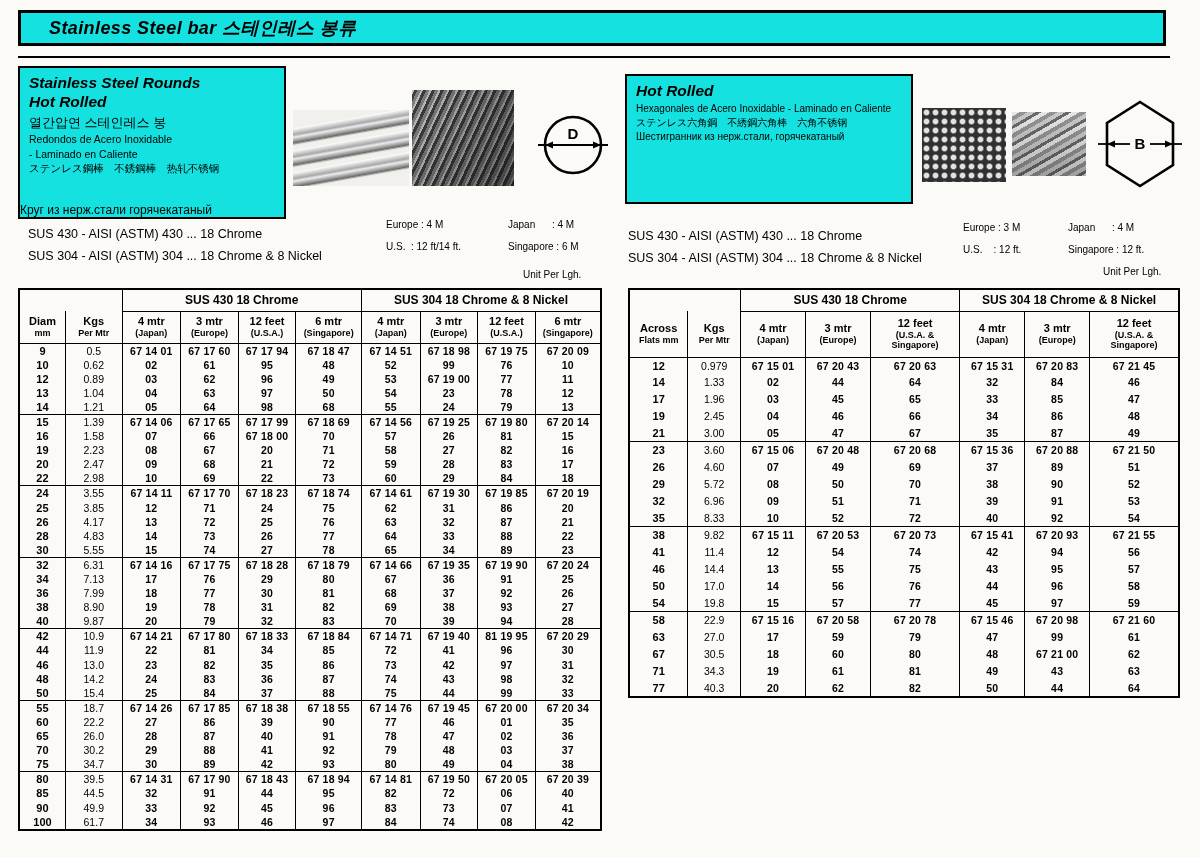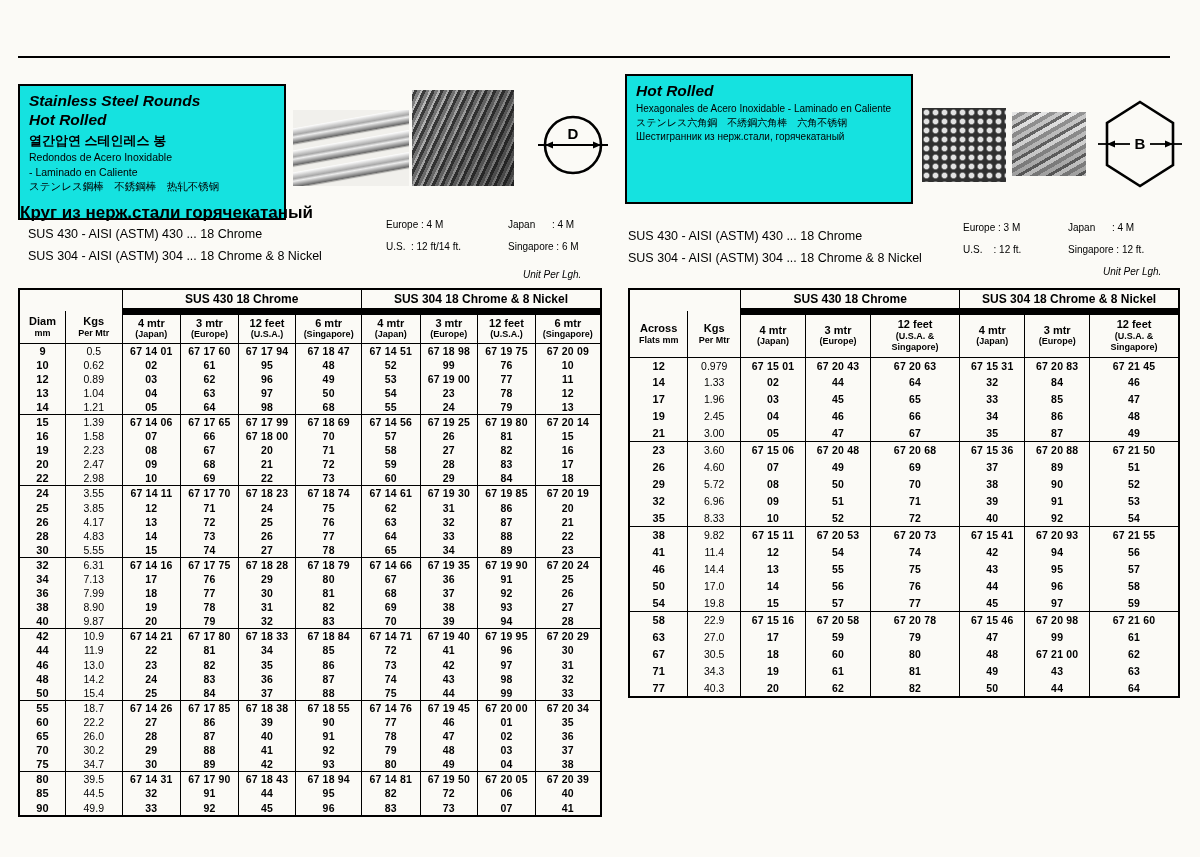--- a/index.html
+++ b/index.html
@@ -10,69 +10,72 @@
 
   
   .banner { left:18px; top:10px; width:1148px; height:36px; background:#15e2e0;
             border:3px solid #000; display:flex; align-items:center; padding-left:28px;
             font-style:italic; font-weight:bold; font-size:18px; letter-spacing:.4px; }
   .banner-rule { left:18px; top:56px; width:1152px; height:2px; background:#000; }
 
   
   .infobox { background:#15e2e0; border:2.5px solid #000; padding:6px 9px 4px 9px; }
   .t1 { font-size:15.5px; font-weight:bold; font-style:italic; line-height:1.2; }
-  .kr { font-size:13px; font-weight:bold; margin-top:3px; }
+  .kr { font-size:13px; font-weight:normal; margin-top:3px; }
   .sm  { font-size:10.5px; line-height:1.28; margin-top:1px; }
   .sm2 { font-size:10px;  line-height:1.3;  margin-top:1px; }
-  .ru { font-size:17px;font-weight:bold; }
+  .ru { font-size:12px; }
 
   .spec { font-size:12.5px; white-space:pre; }
   .len  { font-size:10px; white-space:pre; }
-  .unit { font-size:10px;font-style:italic; }
+  .unit { font-size:10px; }
 
   
   .photo { overflow:hidden; }
   .photo-rounds { background:#f1f0ec; }
   .rod { position:absolute; left:-12%; width:128%; height:15px; border-radius:8px;
          background:linear-gradient(#ffffff,#a8a8a8 42%,#ececec 58%,#5f5f5f);
          transform:rotate(-10deg); box-shadow:0 1px 1px rgba(0,0,0,.35); }
   .photo-rodpile { background-image:linear-gradient(120deg, rgba(0,0,0,.10), rgba(0,0,0,.55)),
                    repeating-linear-gradient(115deg,#d8d8d8 0 2px,#454545 2px 5px,#8f8f8f 5px 8px); }
   .photo-hexend { background-color:#303030;
                   background-image:radial-gradient(circle at 4.5px 4.5px,#e2e2e2 2.2px,#747474 3px,rgba(0,0,0,0) 3.8px);
                   background-size:9px 9px; }
   .photo-hexbars { background-image:linear-gradient(rgba(0,0,0,.05),rgba(0,0,0,.25)),
                    repeating-linear-gradient(150deg,#f2f2f2 0 4px,#9c9c9c 4px 8px,#d4d4d4 8px 12px,#6f6f6f 12px 15px); }
 
   
   table.cat { position:absolute; border-collapse:collapse; border:2px solid #000; background:#fbfaf6; table-layout:fixed; }
   .cat th, .cat td { border-left:1px solid #000; white-space:nowrap; text-align:center; padding:0 1px; overflow:hidden; }
-  .cat tr.band th { font-size:12px; font-weight:bold; height:22px; border-bottom:7px solid #000000; vertical-align:middle; }
+  .cat tr.band th { font-size:12px; font-weight:bold; height:22px; border-bottom:1px solid #000000; vertical-align:middle; }
   .cat tr.band th.blank { border-bottom:none; }
   .cat tr.cols th { font-weight:bold; vertical-align:middle; height:32px; border-bottom:1.5px solid #000; }
   #hex-table tr.cols th { height:46px; }
   .cat tr.cols .h1 { font-size:11px; line-height:1.15; }
   .cat tr.cols .h2 { font-size:9px;  line-height:1.2; }
   .cat td { font-size:10.5px; height:14.1px; line-height:14.1px; }
   #hex-table td { height:16.8px; line-height:16.8px; }
   .cat td.c-size { font-weight:bold; font-size:11px; }
   .cat td.c-wt   { font-weight:normal;margin-top:8px; }
   .cat td.c-code { font-weight:bold; letter-spacing:.2px; }
   .cat tr.group-start td { border-top:1.5px solid #000; }
 
   svg text { font-family:"Liberation Sans","DejaVu Sans",sans-serif; }
 </style>
 </head>
 <body>
 
 <div id="page">
 
+  <div class="abs banner">
+    <span>Stainless Steel bar  스테인레스 봉류</span>
+  </div>
   <div class="abs banner-rule"></div>
 
-  <div class="abs infobox" style="left:18px;top:84px;width:268px;height:136px">
+  <div class="abs infobox" style="left:18px;top:66px;width:268px;height:153px">
     <div class="t1">Stainless Steel Rounds</div>
     <div class="t1">Hot Rolled</div>
     <div class="kr">열간압연 스테인레스 봉</div>
     <div class="sm">Redondos de Acero Inoxidable</div>
     <div class="sm">- Laminado en Caliente</div>
     <div class="sm">ステンレス鋼棒　不銹鋼棒　热轧不锈钢</div>
   </div>
   <div class="abs ru" style="left:20px;top:203px">Круг из нерж.стали горячекатаный</div>
 
   <div class="abs photo photo-rounds" style="left:293px;top:110px;width:116px;height:76px">
@@ -432,21 +435,21 @@
         </tr>
         <tr class="group-start">
           <td class="c-size">42</td>
           <td class="c-wt">10.9</td>
           <td class="c-code">67 14 21</td>
           <td class="c-code">67 17 80</td>
           <td class="c-code">67 18 33</td>
           <td class="c-code">67 18 84</td>
           <td class="c-code">67 14 71</td>
           <td class="c-code">67 19 40</td>
-          <td class="c-code">67 19 95</td>
+          <td class="c-code">81 19 95</td>
           <td class="c-code">67 20 29</td>
         </tr>
         <tr>
           <td class="c-size">44</td>
           <td class="c-wt">11.9</td>
           <td class="c-code">22</td>
           <td class="c-code">81</td>
           <td class="c-code">34</td>
           <td class="c-code">85</td>
           <td class="c-code">72</td>
@@ -578,20 +581,32 @@
           <td class="c-size">90</td>
           <td class="c-wt">49.9</td>
           <td class="c-code">33</td>
           <td class="c-code">92</td>
           <td class="c-code">45</td>
           <td class="c-code">96</td>
           <td class="c-code">83</td>
           <td class="c-code">73</td>
           <td class="c-code">07</td>
           <td class="c-code">41</td>
+        </tr>
+        <tr>
+          <td class="c-size">100</td>
+          <td class="c-wt">61.7</td>
+          <td class="c-code">34</td>
+          <td class="c-code">93</td>
+          <td class="c-code">46</td>
+          <td class="c-code">97</td>
+          <td class="c-code">84</td>
+          <td class="c-code">74</td>
+          <td class="c-code">08</td>
+          <td class="c-code">42</td>
         </tr>
       </tbody>
   </table>
 
   <table class="cat" id="hex-table" style="left:628px;top:288px;width:552px">
     <colgroup>
       <col style="width:58px">
         <col style="width:52px">
       <col style="width:64px">
         <col style="width:64px">

